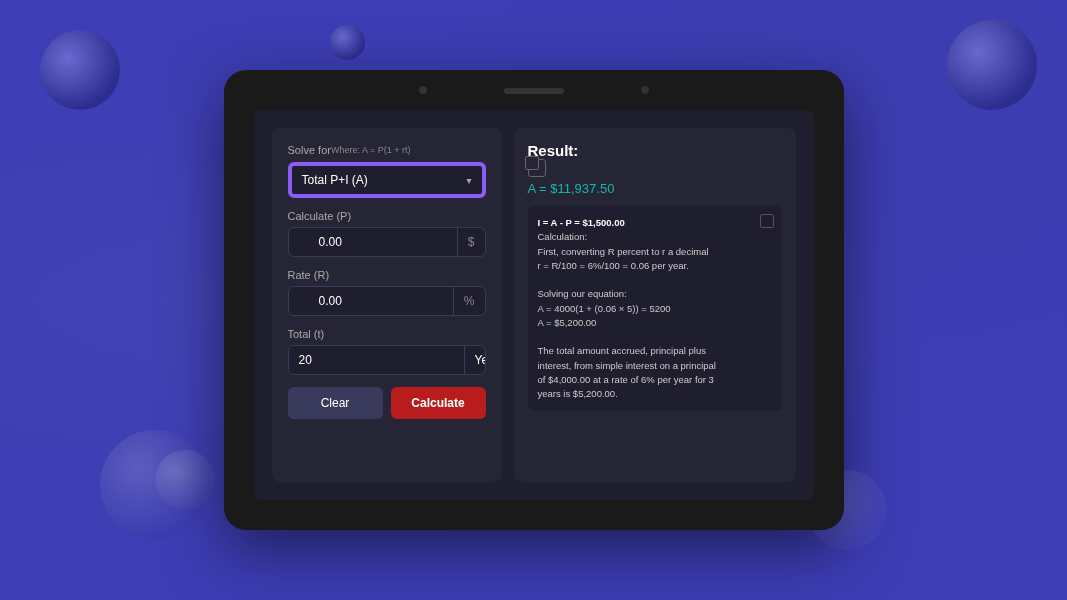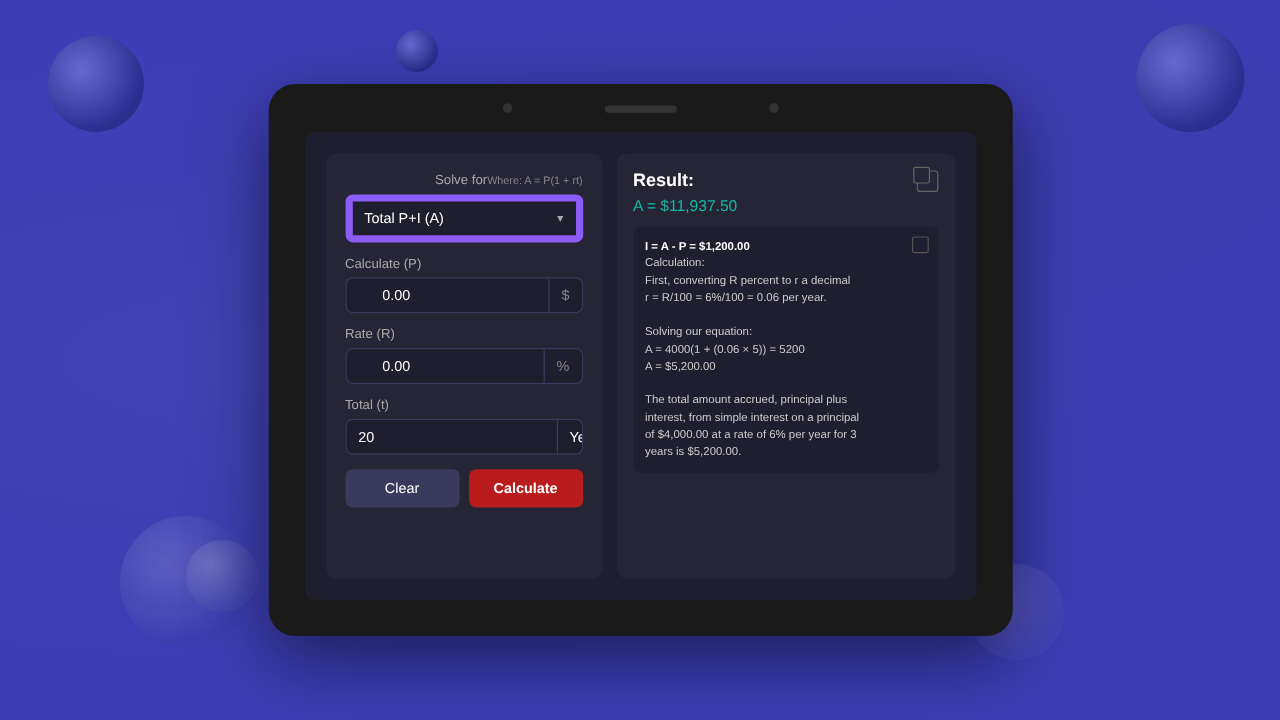--- a/index.html
+++ b/index.html
@@ -95,37 +95,37 @@
     .calc-panel {
       width: 230px;
       background: #252535;
       border-radius: 8px;
       padding: 16px;
       flex-shrink: 0;
     }
 
     .solve-for-label {
       display: flex;
-      justify-content: flex-end;
+      justify-content: flex-start;
       align-items: center;
       margin-bottom: 6px;
     }
     .solve-for-label span {
       font-size: 11px;
       color: #aaa;
     }
     .solve-for-label .formula {
       font-size: 9px;
       color: #888;
     }
 
     .dropdown-field {
       width: 100%;
       background: #1e1e2e;
-      border: 6px solid #8b5cf6;
+      border: 4px solid #8b5cf6;
       border-radius: 6px;
       padding: 7px 10px;
       color: #fff;
       font-size: 12px;
       display: flex;
       justify-content: space-between;
       align-items: center;
       cursor: pointer;
       margin-bottom: 12px;
     }
@@ -229,20 +229,21 @@
       border-radius: 8px;
       padding: 14px;
       position: relative;
     }
 
     .result-header {
       display: flex;
       justify-content: space-between;
       align-items: flex-start;
       margin-bottom: 4px;
+      flex-direction: column;
     }
     .result-title {
       font-size: 15px;
       font-weight: 700;
       color: #fff;
     }
     .copy-icon {
       width: 18px; height: 18px;
       border: 1.5px solid #666;
       border-radius: 3px;
@@ -376,21 +377,21 @@
       <div class="result-header">
         <span class="result-title">Result:</span>
         <div class="copy-icon"></div>
       </div>
 
       <div class="result-value">A = $11,937.50</div>
 
       <div class="result-detail-card">
         <div class="result-detail-copy"></div>
         <div class="result-detail-text">
-          <span class="bold">I = A - P = $1,200.00</span><br>
+          <span class="bold">I = A - P = $1,500.00</span><br>
           <span>Calculation:</span><br>
           <span>First, converting R percent to r a decimal</span><br>
           <span>r = R/100 = 6%/100 = 0.06 per year.</span><br>
           <br>
           <span>Solving our equation:</span><br>
           <span>A = 4000(1 + (0.06 × 5)) = 5200</span><br>
           <span>A = $5,200.00</span><br>
           <br>
           <span>The total amount accrued, principal plus</span><br>
           <span>interest, from simple interest on a principal</span><br>

